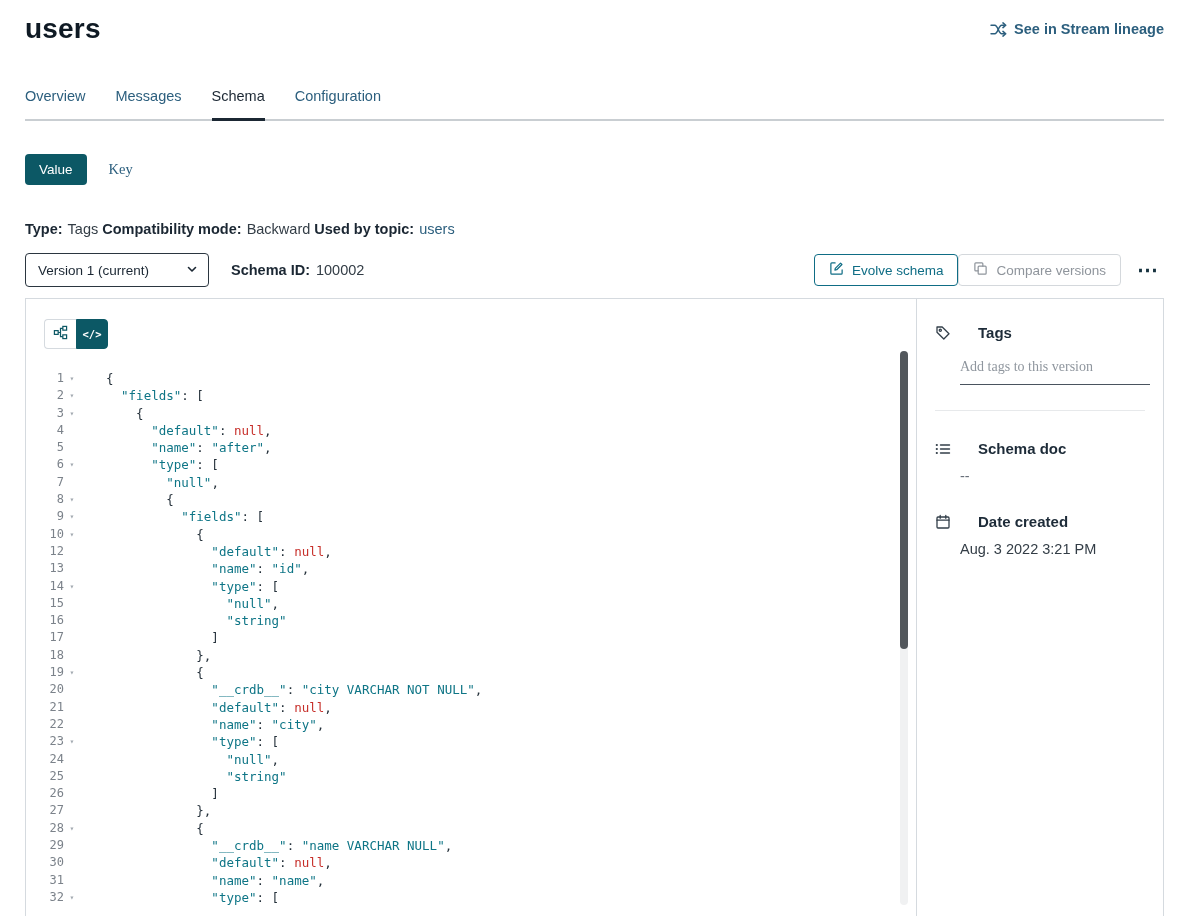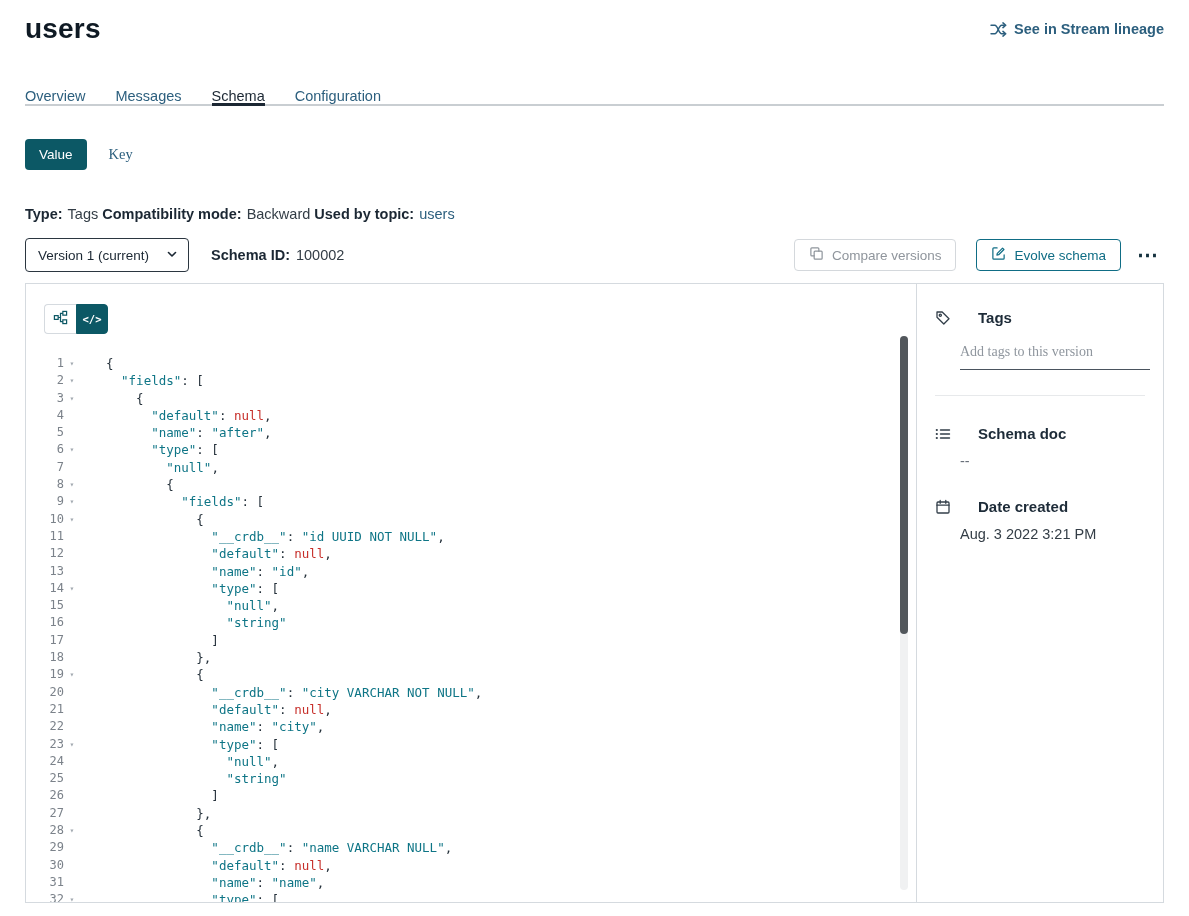--- a/index.html
+++ b/index.html
@@ -12,39 +12,39 @@
   .page { padding: 10px 25px 0; }
 
   
   .page-header { display: flex; justify-content: space-between; align-items: center; height: 38px; }
   .page-title { font-size: 28px; font-weight: 700; color: #0f1a24; letter-spacing: .2px; }
   .lineage-link { display: flex; align-items: center; gap: 7px; color: #2c5f7e; font-size: 14.5px; font-weight: 700; cursor: pointer; }
   .lineage-link svg { display: block; }
 
   
   .tabs { display: flex; gap: 30px; margin-top: 40px; border-bottom: 2px solid #c9ced2; }
-  .tab { position: relative; font-size: 14.5px; color: #2c5f7e; cursor: pointer; }
+  .tab { position: relative; font-size: 14.5px; color: #2c5f7e; padding-bottom: 15px; cursor: pointer; }
   .tab.active { color: #1b2733; }
   .tab.active::after { content: ""; position: absolute; left: 0; right: 0; bottom: -2px; height: 3px; background: #1b2733; }
 
   
   .toggle-row { display: flex; align-items: center; gap: 22px; margin-top: 33px; }
   .btn-value { background: #0c5865; color: #fff; border: none; border-radius: 4px; padding: 8px 14px; font-size: 13.5px; font-family: inherit; cursor: pointer; }
   .btn-key { background: none; border: none; color: #2c5f7e; font-size: 14.5px; font-family: Liberation Serif, serif; cursor: pointer; }
 
   
   .meta-row { display: flex; gap: 4px; margin-top: 36px; font-size: 14.5px; }
   .meta-item { display: flex; gap: 5px; }
   .meta-label { font-weight: 700; color: #1b2733; }
   .meta-value { color: #333d46; }
   .meta-link { color: #2c5f7e; cursor: pointer; }
 
   
   .controls-row { display: flex; align-items: center; margin-top: 16px; }
-  .select { display: flex; align-items: center; justify-content: space-between; width: 164px; height: 34px;
+  .select { display: flex; align-items: center; justify-content: space-between; width: 184px; height: 34px;
             border: 1px solid #2b3640; border-radius: 4px; padding: 0 10px 0 12px; font-size: 13.5px;
             background: #fff; cursor: pointer; color: #1b2733; }
   .schema-id { display: flex; gap: 6px; margin-left: 22px; font-size: 14.5px; }
   .controls-spacer { flex: 1; }
   .btn { display: flex; align-items: center; gap: 8px; height: 32px; padding: 0 14px; border-radius: 4px;
          font-size: 13.5px; font-family: inherit; background: #fff; cursor: pointer; }
   .btn-compare { border: 1px solid #d4d8dc; color: #8f959c; }
   .btn-evolve  { border: 1px solid #0f6d85; color: #0f6d85; margin-left: 20px; }
   .btn-more { border: none; background: none; color: #16323f; font-size: 21px; font-weight: 700; margin-left: 10px; padding: 0 6px; cursor: pointer; }
 
@@ -136,37 +136,37 @@
         <svg width="12" height="12" viewBox="0 0 12 12" fill="none" stroke="#1b2733" stroke-width="1.6" stroke-linecap="round" stroke-linejoin="round">
           <path d="M2.5 4.5L6 8l3.5-3.5"></path>
         </svg>
       </span>
     </div>
     <div class="schema-id">
       <span class="meta-label">Schema ID:</span>
       <span class="meta-value">100002</span>
     </div>
     <div class="controls-spacer"></div>
+    <button class="btn btn-evolve">
+      <span>
+        <svg width="15" height="15" viewBox="0 0 16 16" fill="none" stroke="currentColor" stroke-width="1.3" stroke-linecap="round" stroke-linejoin="round">
+          <path d="M14 9.5V13a1 1 0 0 1-1 1H3a1 1 0 0 1-1-1V3a1 1 0 0 1 1-1h3.5"></path>
+          <path d="M12.3 2.2l1.5 1.5L8.2 9.3 6.3 9.7l.4-1.9z"></path>
+        </svg>
+      </span>
+      <span>Evolve schema</span>
+    </button>
     <button class="btn btn-compare">
       <span>
         <svg width="15" height="15" viewBox="0 0 16 16" fill="none" stroke="currentColor" stroke-width="1.3" stroke-linecap="round" stroke-linejoin="round">
           <rect x="5.5" y="5.5" width="8.5" height="8.5" rx="1"></rect>
           <path d="M10.5 5.5V3a1 1 0 0 0-1-1H3a1 1 0 0 0-1 1v6.5a1 1 0 0 0 1 1h2.5"></path>
         </svg>
       </span>
       <span>Compare versions</span>
-    </button>
-    <button class="btn btn-evolve">
-      <span>
-        <svg width="15" height="15" viewBox="0 0 16 16" fill="none" stroke="currentColor" stroke-width="1.3" stroke-linecap="round" stroke-linejoin="round">
-          <path d="M14 9.5V13a1 1 0 0 1-1 1H3a1 1 0 0 1-1-1V3a1 1 0 0 1 1-1h3.5"></path>
-          <path d="M12.3 2.2l1.5 1.5L8.2 9.3 6.3 9.7l.4-1.9z"></path>
-        </svg>
-      </span>
-      <span>Evolve schema</span>
     </button>
     <button class="btn-more">⋯</button>
   </div>
 
   <div class="card">
 
     <div class="code-pane">
       <div class="editor-toolbar">
         <button class="tool-btn first">
           <span>
@@ -187,21 +187,20 @@
           <div class="code-line"><span class="ln">1</span><span class="fold">▾</span><span class="code-text">{</span></div>
           <div class="code-line"><span class="ln">2</span><span class="fold">▾</span><span class="code-text">  <span class="tok-str">"fields"</span>: [</span></div>
           <div class="code-line"><span class="ln">3</span><span class="fold">▾</span><span class="code-text">    {</span></div>
           <div class="code-line"><span class="ln">4</span><span class="fold"></span><span class="code-text">      <span class="tok-str">"default"</span>: <span class="tok-null">null</span>,</span></div>
           <div class="code-line"><span class="ln">5</span><span class="fold"></span><span class="code-text">      <span class="tok-str">"name"</span>: <span class="tok-str">"after"</span>,</span></div>
           <div class="code-line"><span class="ln">6</span><span class="fold">▾</span><span class="code-text">      <span class="tok-str">"type"</span>: [</span></div>
           <div class="code-line"><span class="ln">7</span><span class="fold"></span><span class="code-text">        <span class="tok-str">"null"</span>,</span></div>
           <div class="code-line"><span class="ln">8</span><span class="fold">▾</span><span class="code-text">        {</span></div>
           <div class="code-line"><span class="ln">9</span><span class="fold">▾</span><span class="code-text">          <span class="tok-str">"fields"</span>: [</span></div>
           <div class="code-line"><span class="ln">10</span><span class="fold">▾</span><span class="code-text">            {</span></div>
-          <div class="code-line"><span class="ln">11</span><span class="fold"></span><span class="code-text">              <span class="tok-str">"__crdb__"</span>: <span class="tok-str">"id UUID NOT NULL"</span>,</span></div>
           <div class="code-line"><span class="ln">12</span><span class="fold"></span><span class="code-text">              <span class="tok-str">"default"</span>: <span class="tok-null">null</span>,</span></div>
           <div class="code-line"><span class="ln">13</span><span class="fold"></span><span class="code-text">              <span class="tok-str">"name"</span>: <span class="tok-str">"id"</span>,</span></div>
           <div class="code-line"><span class="ln">14</span><span class="fold">▾</span><span class="code-text">              <span class="tok-str">"type"</span>: [</span></div>
           <div class="code-line"><span class="ln">15</span><span class="fold"></span><span class="code-text">                <span class="tok-str">"null"</span>,</span></div>
           <div class="code-line"><span class="ln">16</span><span class="fold"></span><span class="code-text">                <span class="tok-str">"string"</span></span></div>
           <div class="code-line"><span class="ln">17</span><span class="fold"></span><span class="code-text">              ]</span></div>
           <div class="code-line"><span class="ln">18</span><span class="fold"></span><span class="code-text">            },</span></div>
           <div class="code-line"><span class="ln">19</span><span class="fold">▾</span><span class="code-text">            {</span></div>
           <div class="code-line"><span class="ln">20</span><span class="fold"></span><span class="code-text">              <span class="tok-str">"__crdb__"</span>: <span class="tok-str">"city VARCHAR NOT NULL"</span>,</span></div>
           <div class="code-line"><span class="ln">21</span><span class="fold"></span><span class="code-text">              <span class="tok-str">"default"</span>: <span class="tok-null">null</span>,</span></div>

